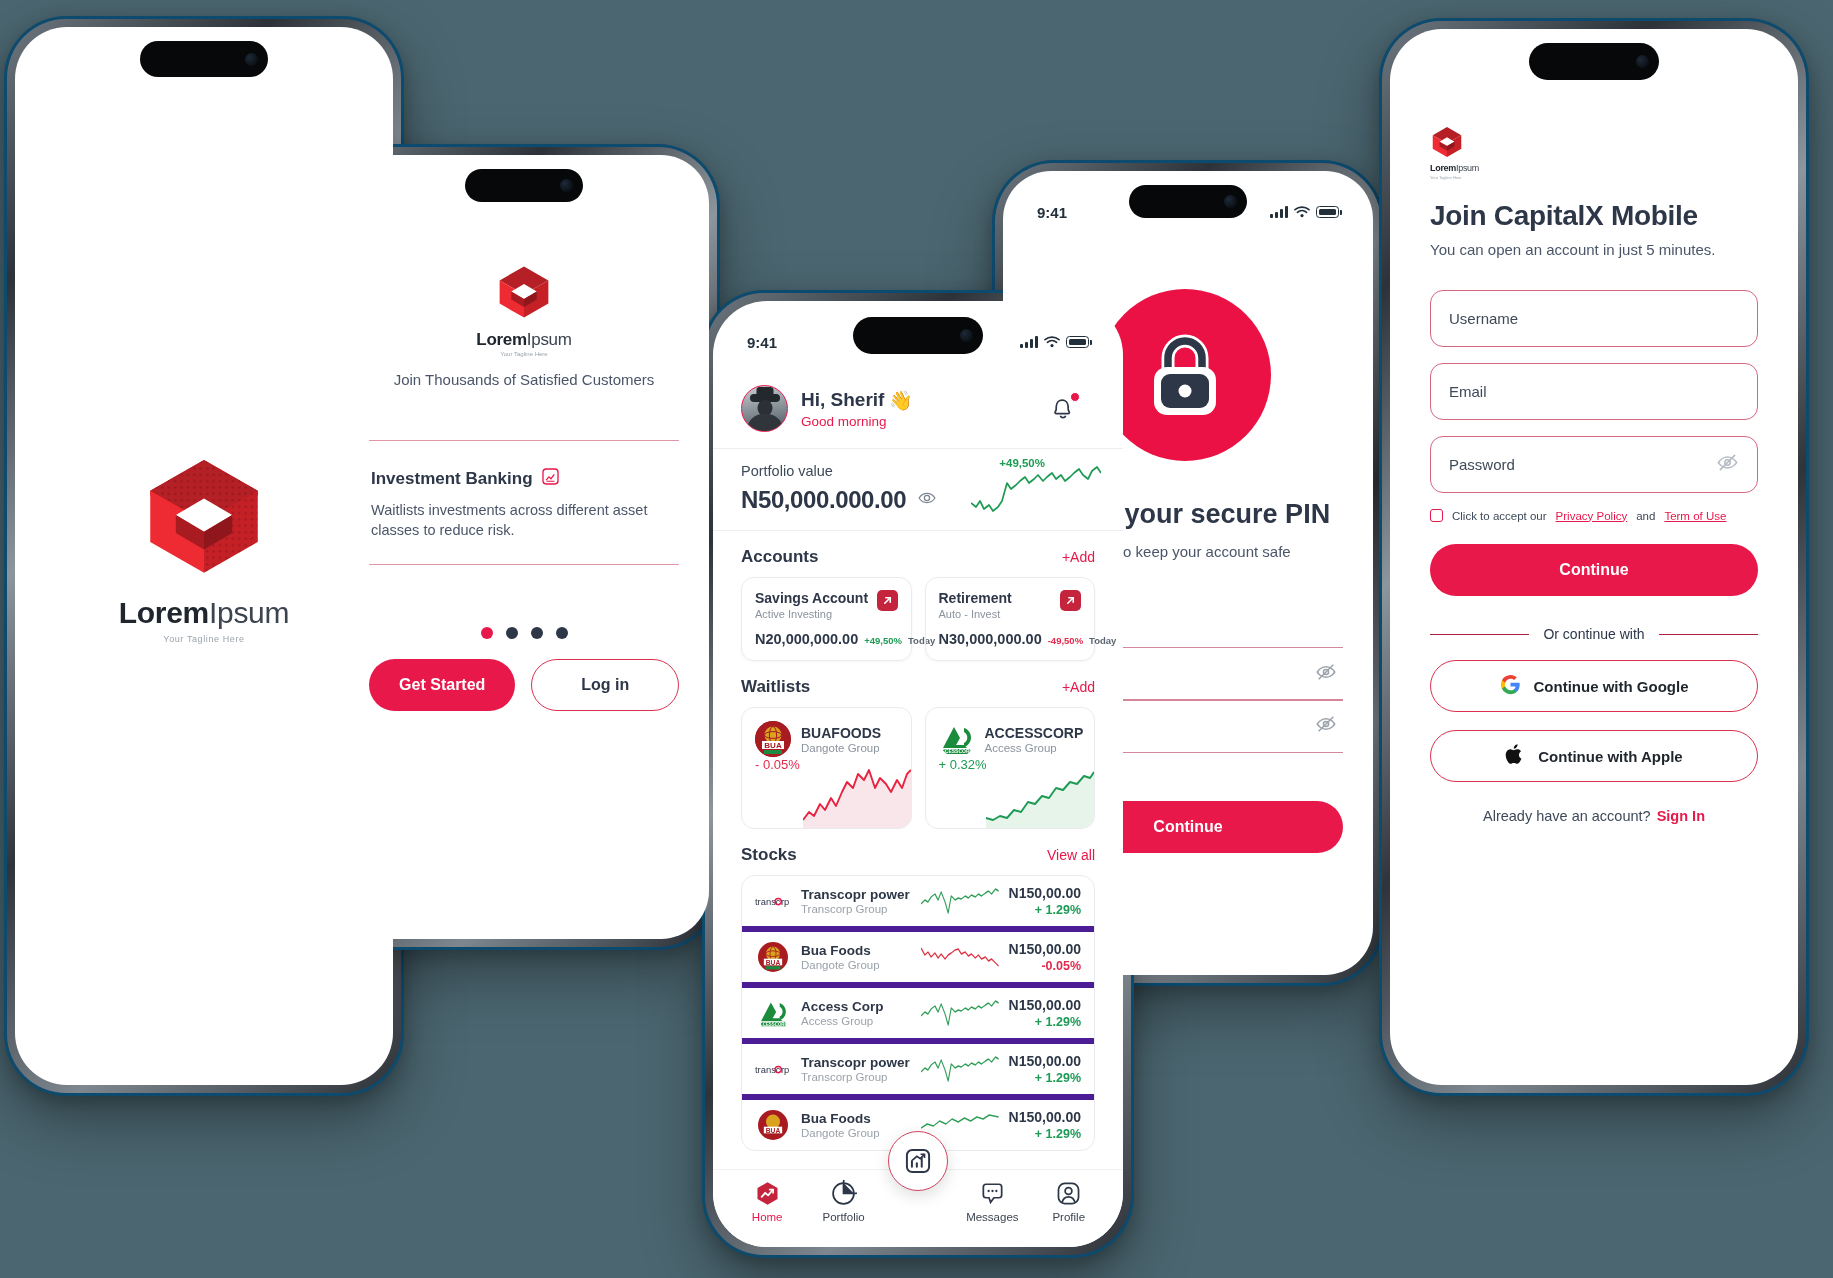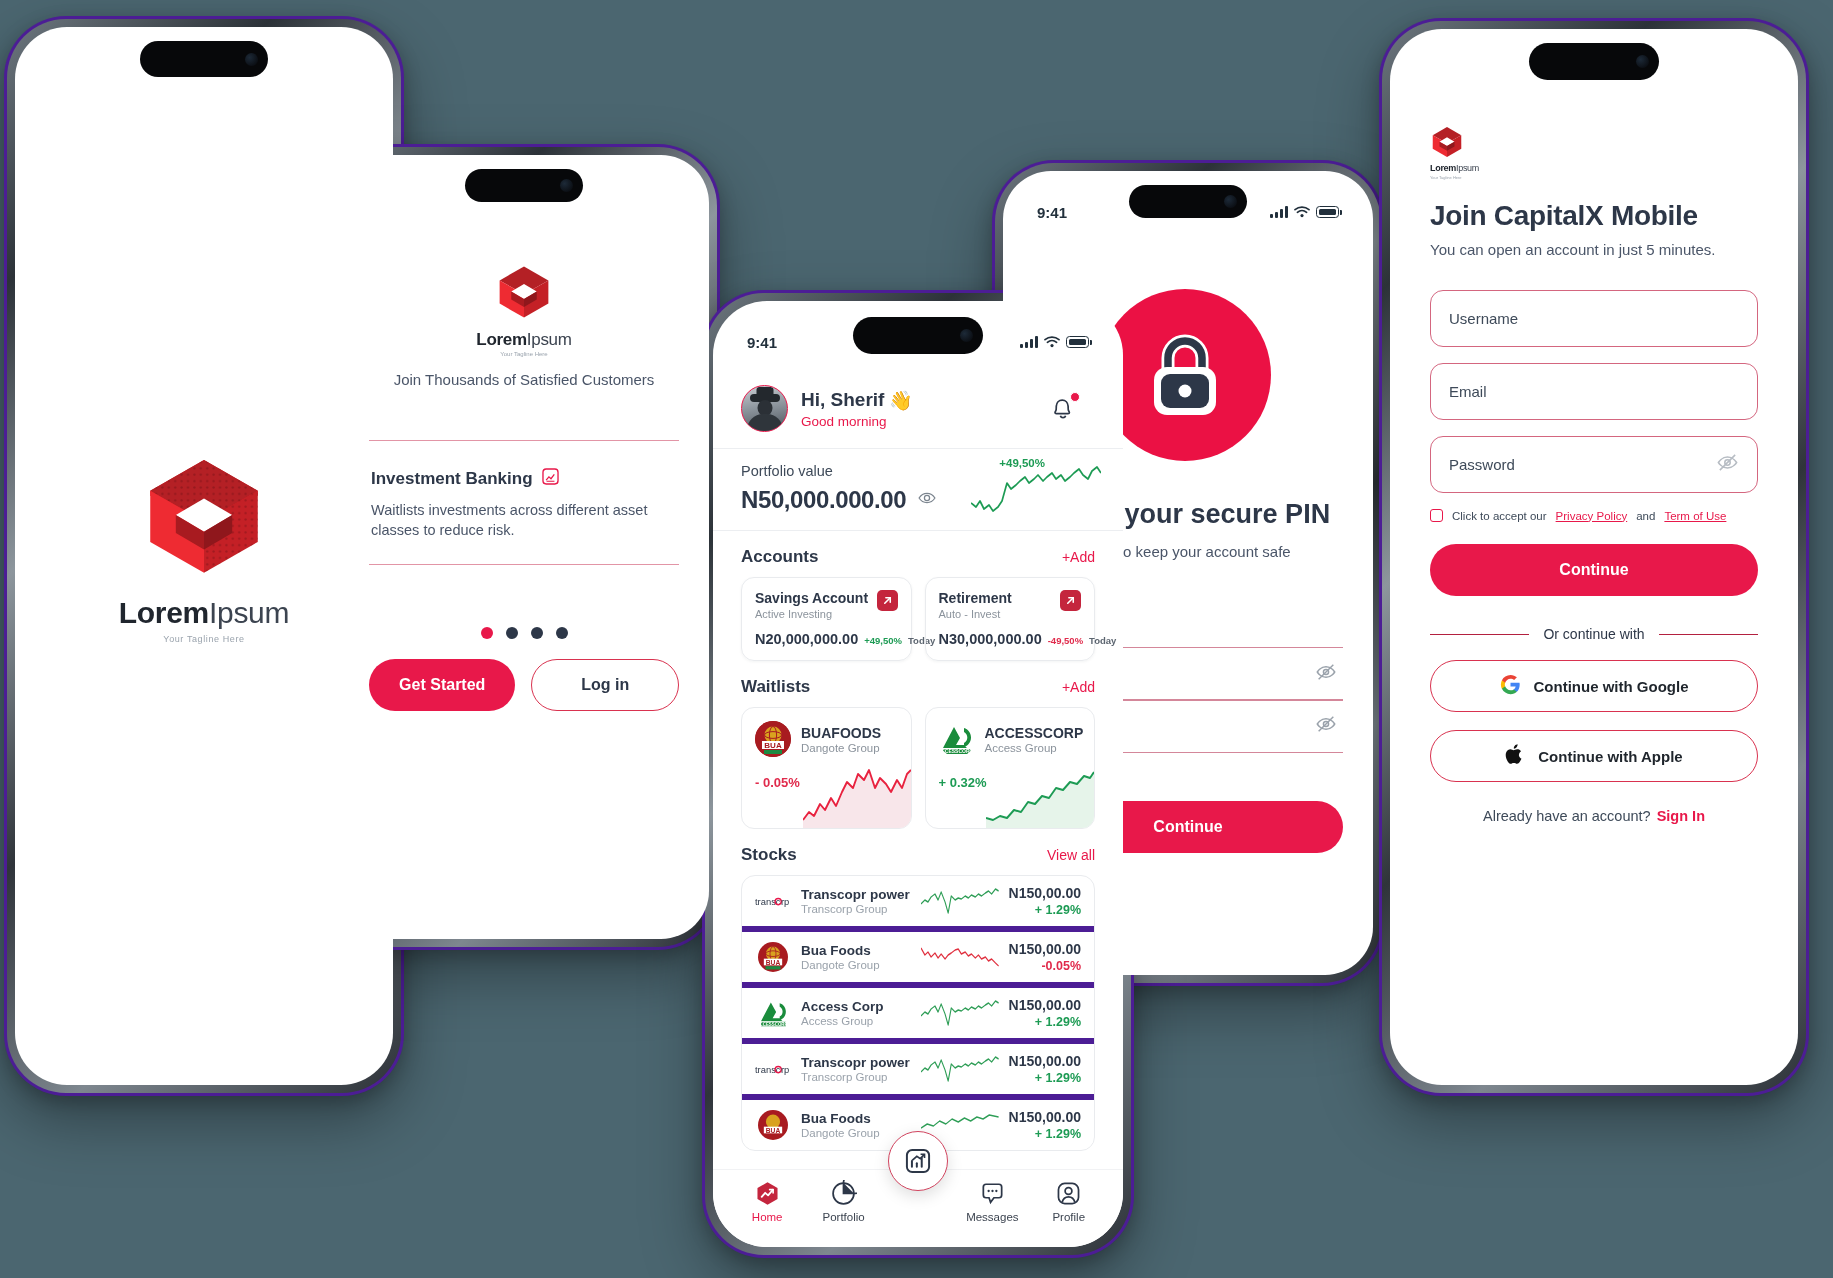--- a/index.html
+++ b/index.html
@@ -8,21 +8,21 @@
     background: #4b6670;
     font-family: "Liberation Sans", sans-serif;
     overflow: hidden;
     position: relative;
   }
   .stage { position: absolute; inset: 0; }
 
   
   .phone {
     position: absolute;
-    background: #4c1d95;
+    background: #0c4a6e;
     border-radius: 62px;
     padding: 11px;
     box-shadow: 0 26px 60px rgba(0,0,0,.34), 0 6px 18px rgba(0,0,0,.22);
   }
   .phone::before { 
     content:""; position:absolute; inset:3px; border-radius:59px;
     background: linear-gradient(135deg,#6e7880 0%, #2c3238 18%, #8d969d 38%, #2f343a 58%, #7e878f 78%, #2b3036 100%);
     z-index:0;
   }
   .screen {
@@ -149,21 +149,21 @@
   .acct-chg { font-size:9.5px; font-weight:700; white-space:nowrap; }
   .up { color:#1d9b54; } .down { color:#e02b4c; }
   .acct-today { font-size:9.5px; color:#5c6570; font-weight:600; }
 
   .wl-row { display:flex; gap:13px; padding:0 28px; }
   .wl-card { flex:1; border:1px solid #e9ebee; border-radius:13px; padding:13px 13px 0 13px; min-width:0; overflow:hidden; position:relative; height:122px;}
   .wl-head { display:flex; align-items:center; gap:10px; }
   .wl-logo { width:36px;height:36px;border-radius:50%;flex:none;display:flex;align-items:center;justify-content:center;overflow:hidden; }
   .wl-name { font-size:14px; font-weight:700; color:#2d3748; white-space:nowrap; }
   .wl-sub { font-size:11.5px; color:#8b939c; margin-top:1px; white-space:nowrap; }
-  .wl-pct { font-size:13px; font-weight:700; margin-top:18px; }
+  .wl-pct { font-size:13px; font-weight:400; }
   .wl-chart { position:absolute; right:0; bottom:0; width:108px; height:62px; }
 
   .stocks-card { margin:0 28px; border:1px solid #e9ebee; border-radius:14px; overflow:hidden; }
   .st-row { display:flex; align-items:center; padding:9px 13px; border-bottom:6px solid #4c1d95; gap:10px; }
   .st-row:last-child { border-bottom:none; }
   .st-logo { width:36px; height:30px; flex:none; display:flex; align-items:center; justify-content:center; }
   .st-names { width:110px; flex:none; }
   .st-name { font-size:13.5px; font-weight:700; color:#2d3748; white-space:nowrap; }
   .st-sub { font-size:11.5px; color:#9aa2ab; margin-top:1px; white-space:nowrap; }
   .st-spark { flex:1; height:30px; min-width:0; }

